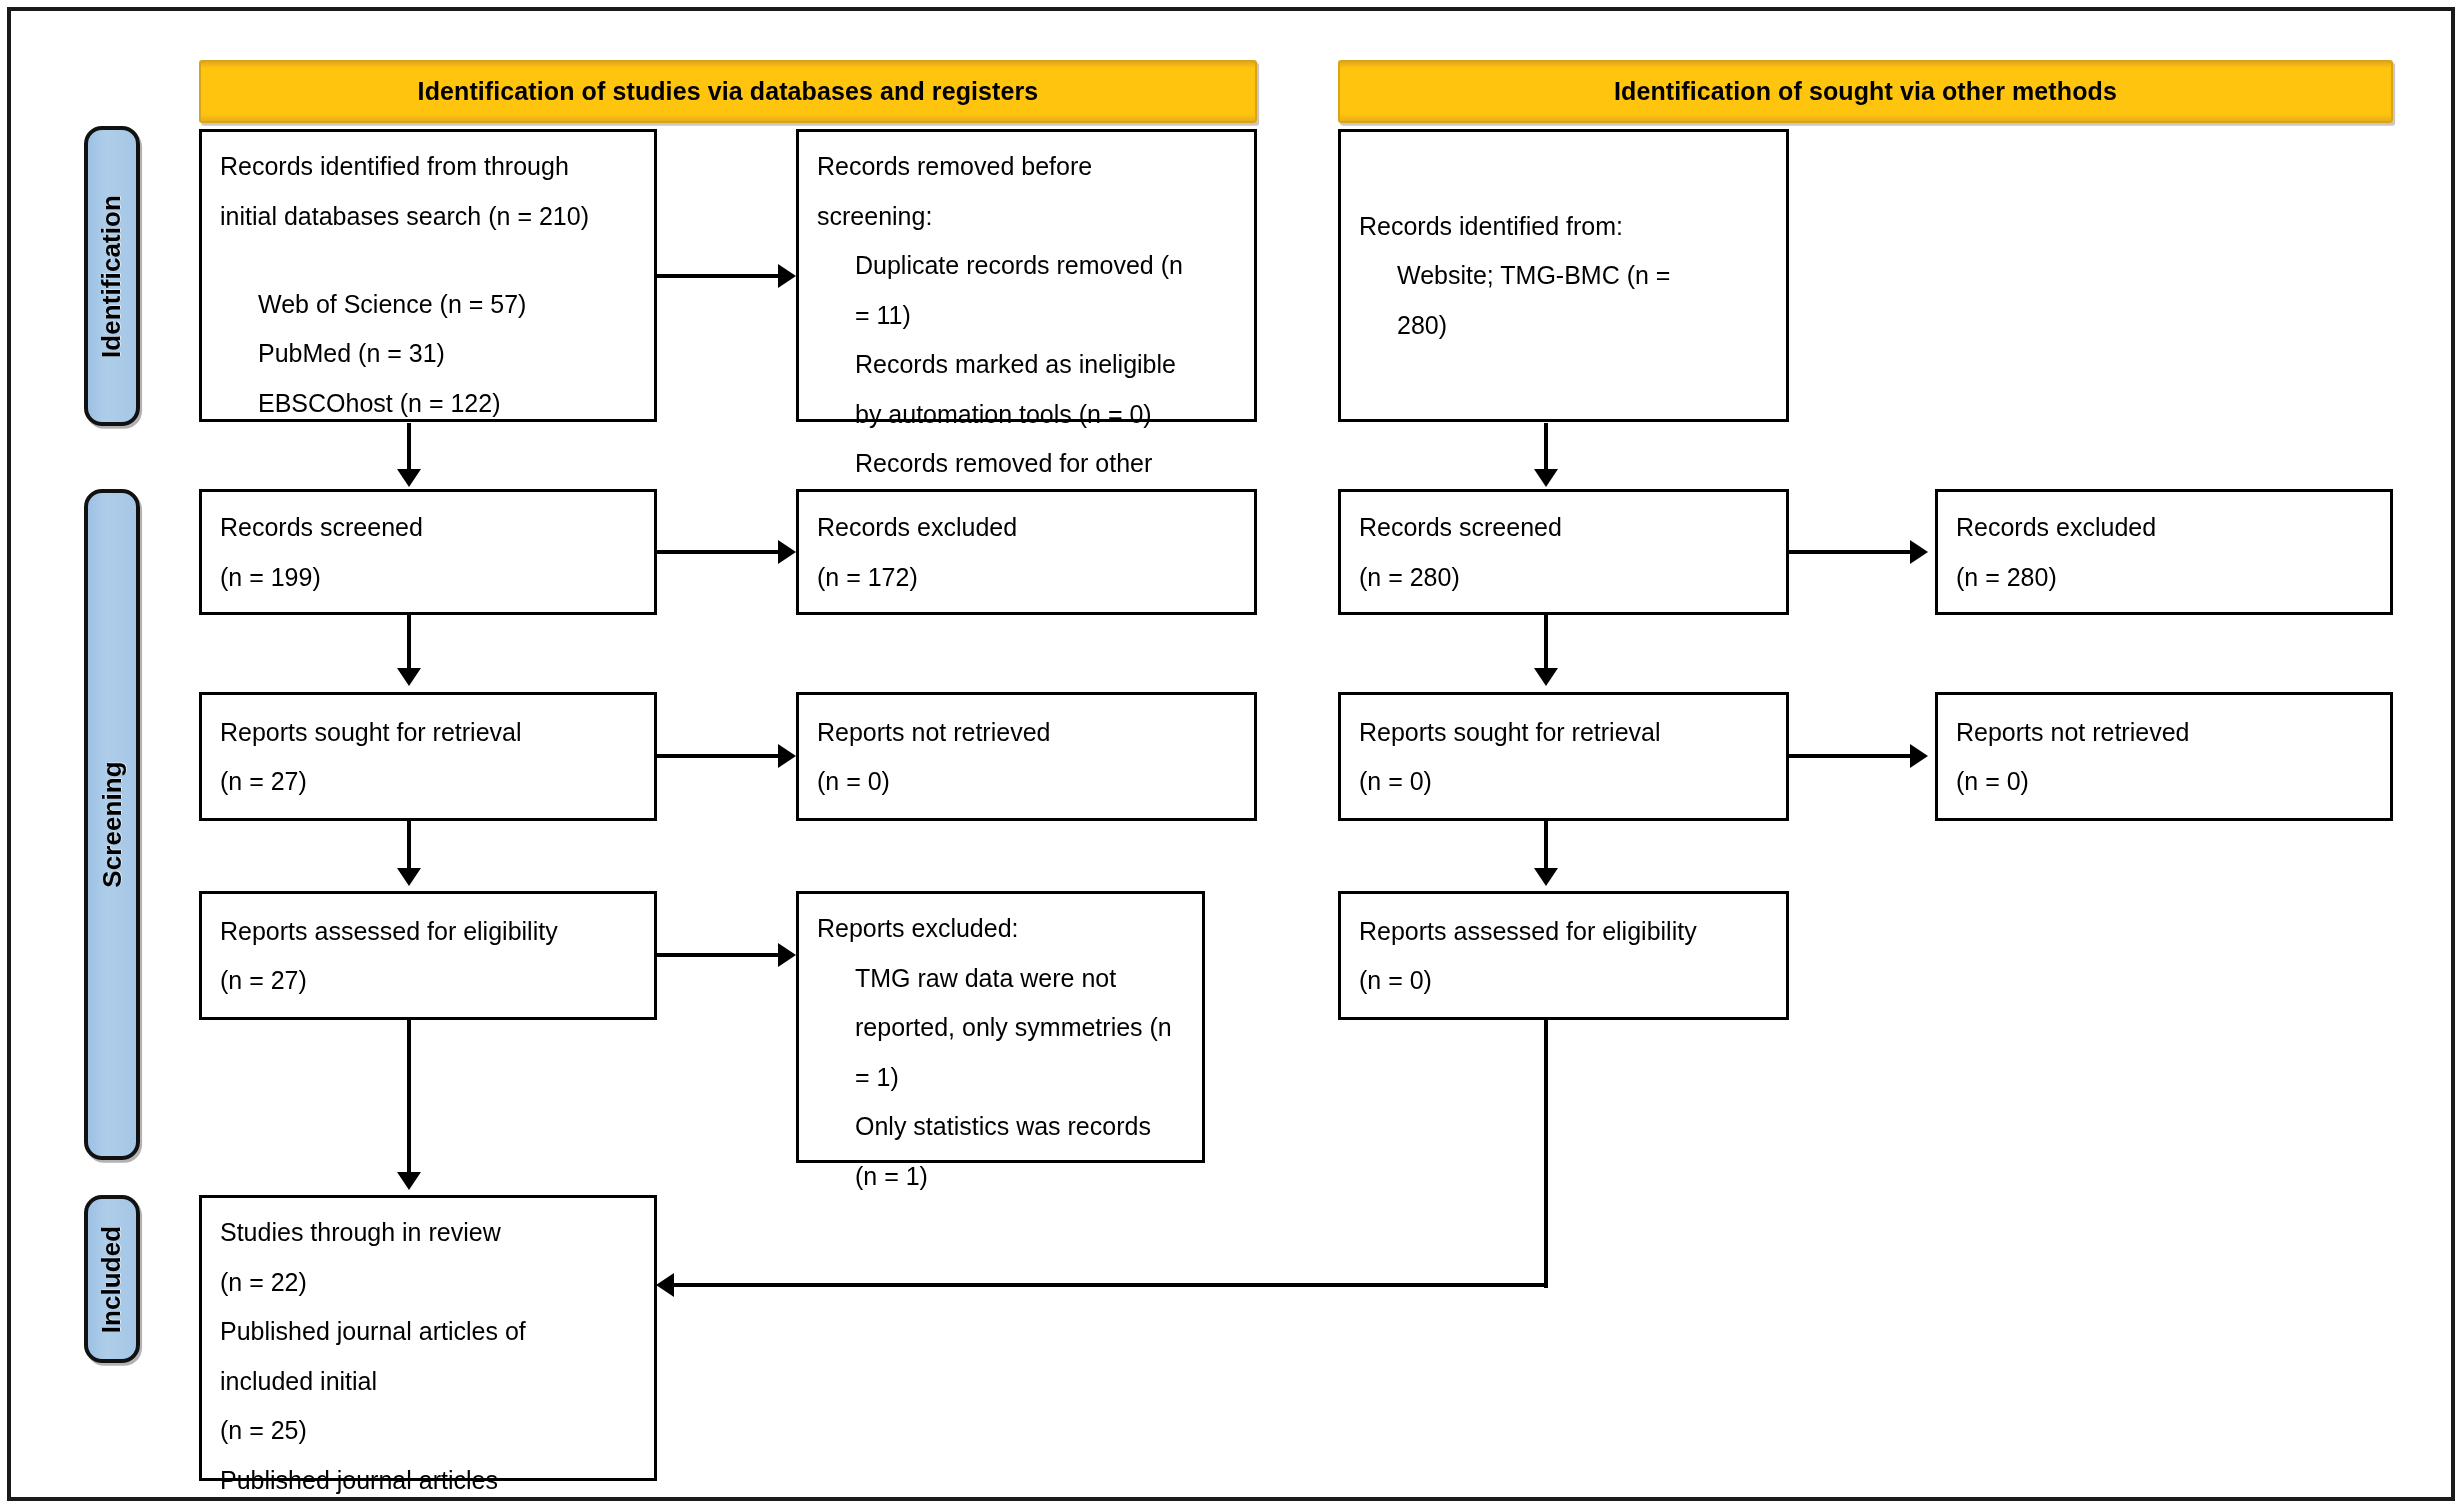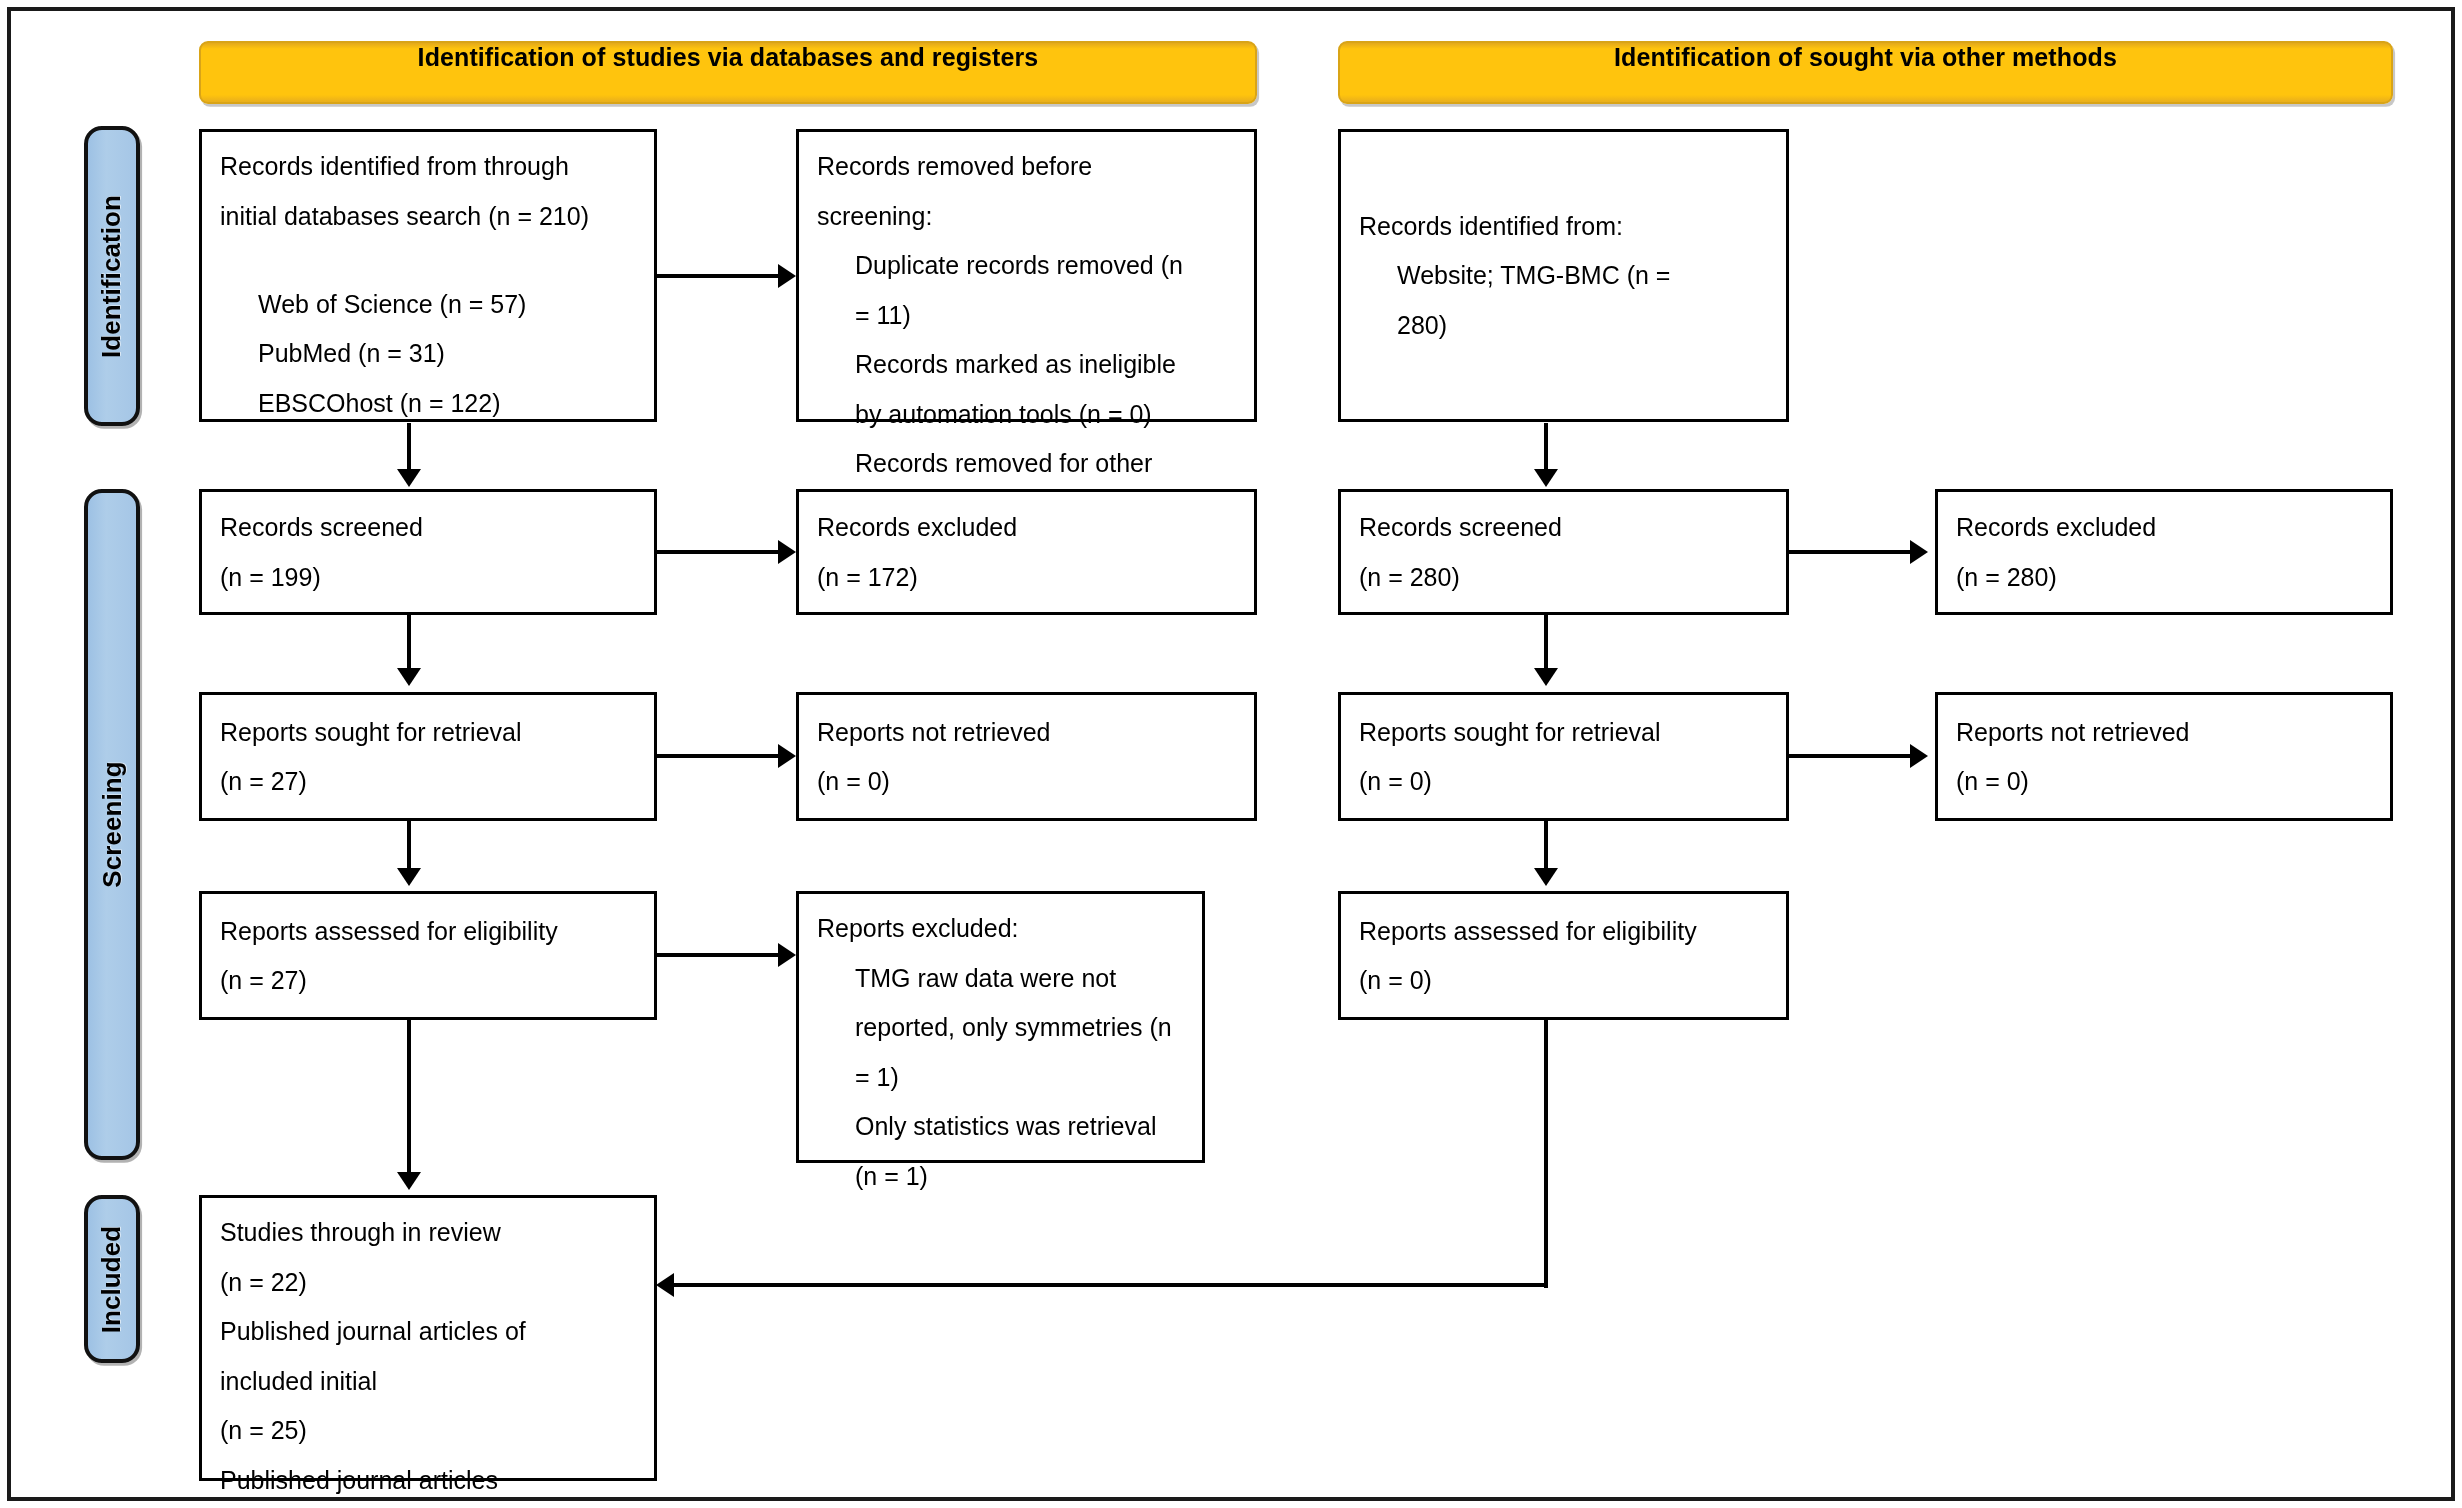--- a/index.html
+++ b/index.html
@@ -44,25 +44,27 @@
     color: #000;
     letter-spacing: 0.1px;
     text-shadow: 0.7px 0.7px 0 rgba(255,255,255,0.55);
   }
 
   
   .colhead {
     position: absolute;
     background: linear-gradient(to bottom, #e3a91b 0%, #ffc40d 10%, #ffc40d 88%, #e8ae1c 100%);
     border: 2.1px solid #d9a417;
-    border-radius: 9px;
+    border-radius: 3px;
     box-shadow: 2.1px 2.8px 0 rgba(0,0,0,0.22);
     display: flex;
+    align-items: center;
     justify-content: center;
     text-align: center;
+    margin-top: 19px;
   }
   .colhead span {
     font-weight: bold;
     font-size: 25px;
     color: #000;
     letter-spacing: 0.1px;
   }
 
   
   .box {
@@ -184,21 +186,21 @@
   <div class="box" style="left:199px; top:891px; width:458px; height:129px;">
     <div class="ln">Reports assessed for eligibility</div>
     <div class="ln">(n = 27)</div>
   </div>
 
   <div class="box top" style="left:796px; top:891px; width:409px; height:272px;">
     <div class="ln">Reports excluded:</div>
     <div class="ln ind">TMG raw data were not</div>
     <div class="ln ind">reported, only symmetries (n</div>
     <div class="ln ind">= 1)</div>
-    <div class="ln ind">Only statistics was retrieval</div>
+    <div class="ln ind">Only statistics was records</div>
     <div class="ln ind">(n = 1)</div>
   </div>
 
   <div class="box top" style="left:199px; top:1195px; width:458px; height:286px;">
     <div class="ln">Studies through in review</div>
     <div class="ln">(n = 22)</div>
     <div class="ln">Published journal articles of</div>
     <div class="ln">included initial</div>
     <div class="ln">(n = 25)</div>
     <div class="ln">Published journal articles</div>

